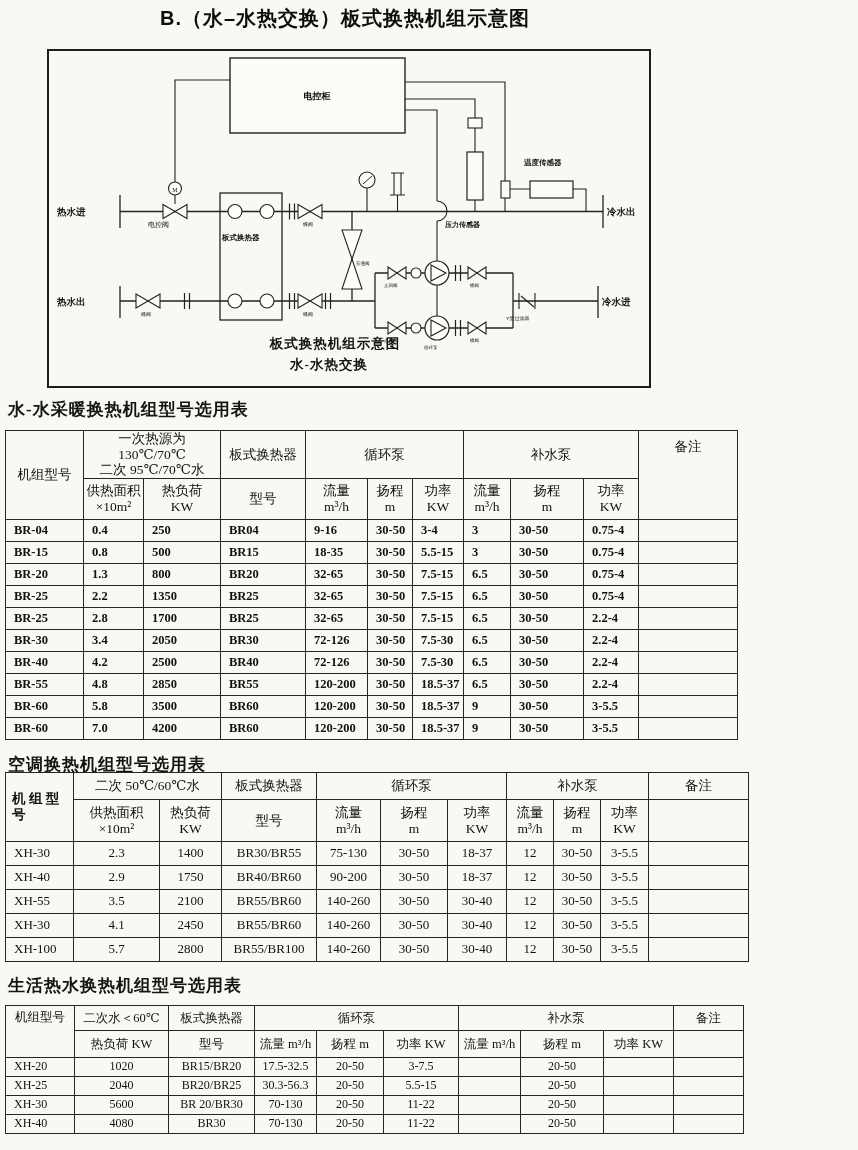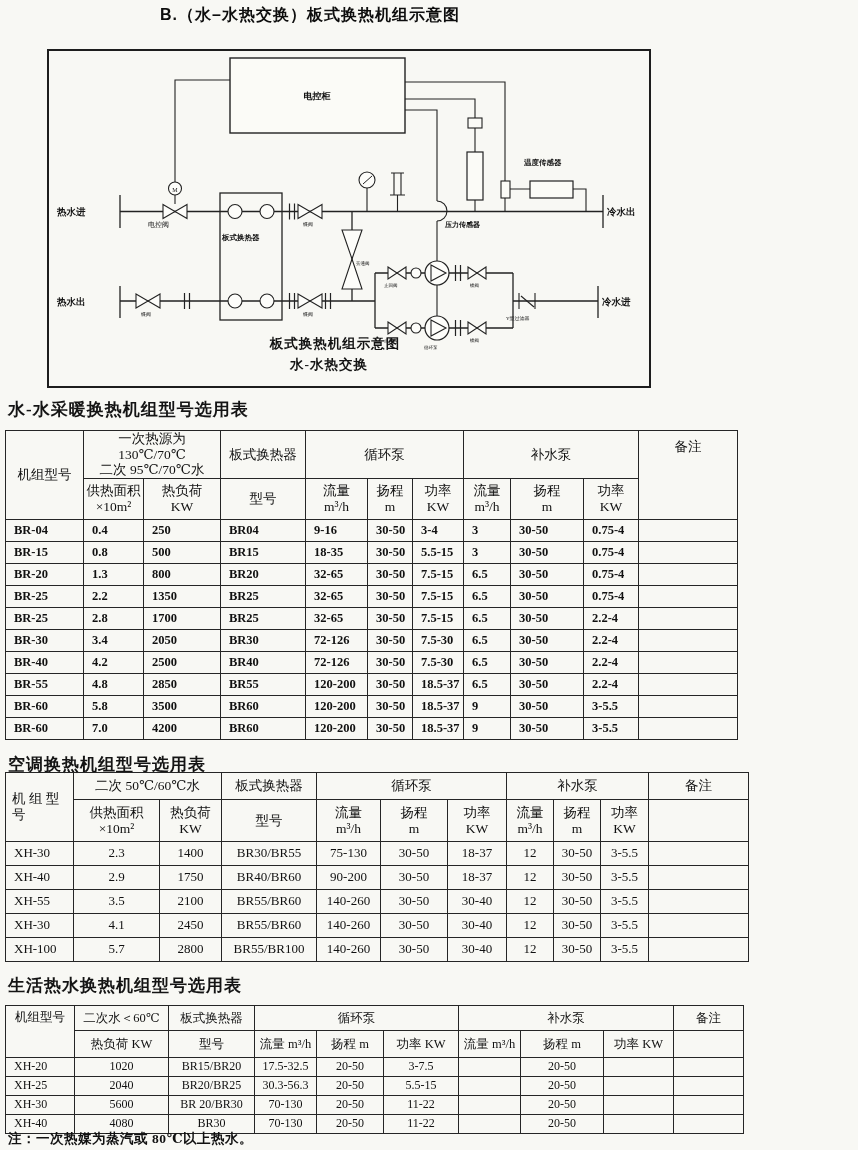--- a/index.html
+++ b/index.html
@@ -1,35 +1,35 @@
 <!DOCTYPE html>
 <html><head>
 <meta charset="utf-8">
 <style>
   html,body{margin:0;padding:0;background:#e9e9e6;}
   #sheet{position:relative;width:858px;height:1150px;background:#f8f8f4;overflow:hidden;
          font-family:"Liberation Serif","DejaVu Serif",serif;color:#111;}
   .abs{position:absolute;}
   #main-title{left:160px;top:5px;font-family:"Liberation Sans","DejaVu Sans",sans-serif;
-              font-weight:bold;font-size:16px;letter-spacing:1px;color:#0d0d0d;}
+              font-weight:bold;font-size:20px;letter-spacing:1px;color:#0d0d0d;}
   .section-title{left:8px;font-weight:bold;font-size:17px;letter-spacing:1px;color:#141414;}
   #t1-title{top:398px;} #t2-title{top:741px;margin-top:12px;} #t3-title{top:974px;}
   #footnote{left:8px;top:1130px;font-size:13.5px;font-weight:bold;letter-spacing:.5px;}
   table{border-collapse:collapse;table-layout:fixed;position:absolute;left:5px;}
   th,td{border:1px solid #262626;overflow:hidden;line-height:1.15;padding:0 2px;}
   th{font-weight:normal;white-space:pre-line;text-align:center;vertical-align:middle;}
   #t1{top:430px;width:732px;font-size:13px;}
   #t1 tr.h1{height:37px;} #t1 tr.h2{height:41px;} #t1 tbody tr{height:22px;}
   #t1 td{text-align:left;padding-left:8px;font-weight:bold;font-size:12.5px;}
   #t1 th{font-size:13.5px;}
   #t2{top:772px;width:743px;font-size:13.5px;}
   #t2 tr.h1{height:27px;} #t2 tr.h2{height:42px;} #t2 tbody tr{height:24px;}
   #t2 td{text-align:center;font-size:13px;}
   #t2 td:first-child{text-align:left;padding-left:8px;}
-  #t2 th.unit-th{text-align:left;padding-left:6px;}
+  #t2 th.unit-th{text-align:left;padding-left:6px;font-weight:bold;}
   #t3{top:1005px;width:738px;font-size:12.5px;}
   #t3 tr.h1{height:25px;} #t3 tr.h2{height:27px;} #t3 tbody tr{height:19px;}
   #t3 td{text-align:center;font-size:12px;}
   #t3 td:first-child{text-align:left;padding-left:8px;}
   svg text{font-family:"Liberation Serif","DejaVu Serif",serif;fill:#141414;}
 </style>
 </head>
 <body>
 
 <div id="sheet">
@@ -538,15 +538,14 @@
           <td>20-50</td>
           <td>11-22</td>
           <td></td>
           <td>20-50</td>
           <td></td>
           <td></td>
         </tr>
       </tbody>
   </table>
 
-  <div id="footnote" class="abs">注：一次热媒为蒸汽或 80℃以上热水。</div>
 
 </div>
 
 </body></html>

